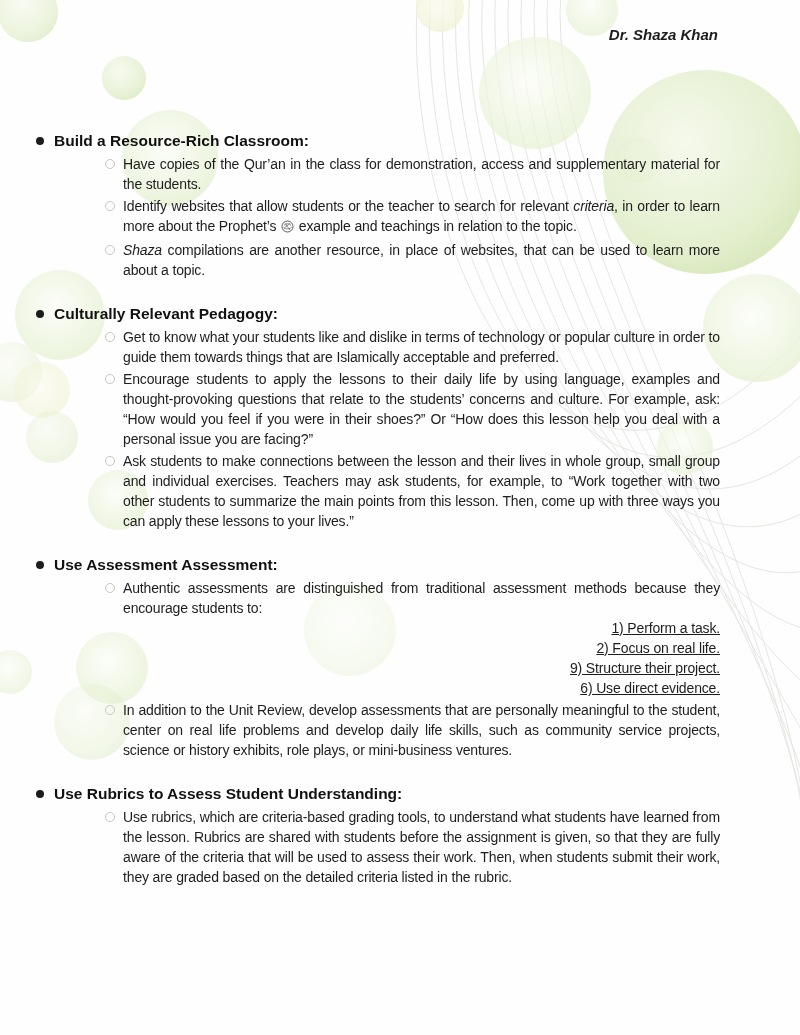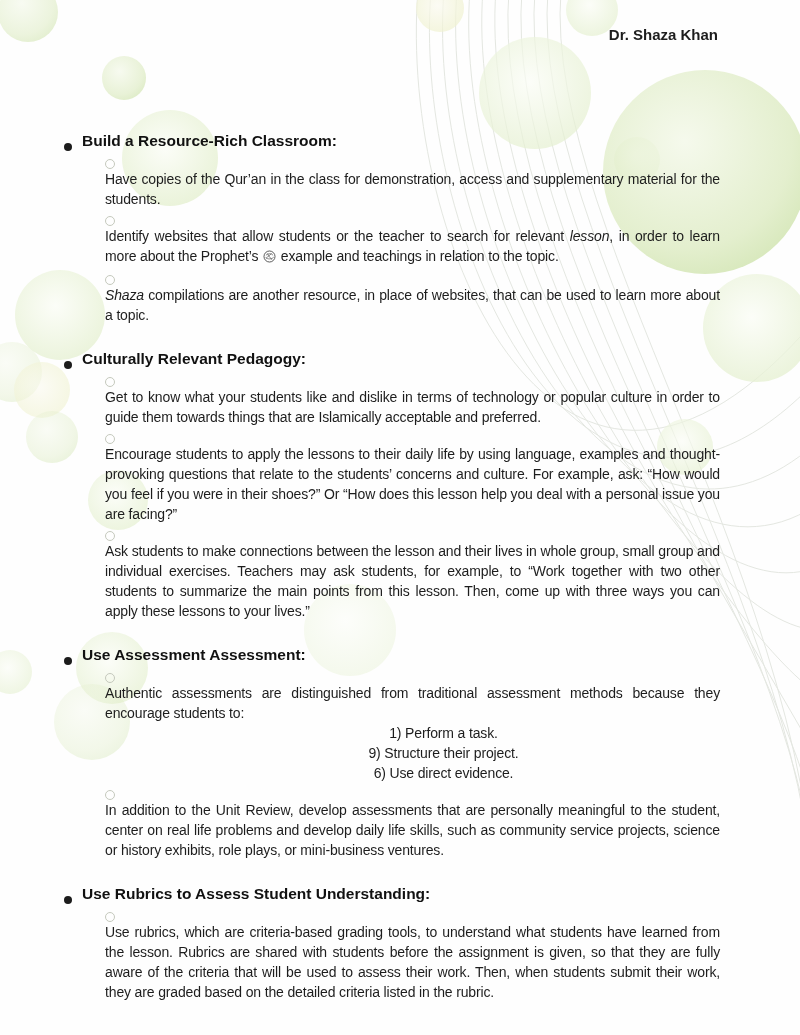--- a/index.html
+++ b/index.html
@@ -10,48 +10,48 @@
     -webkit-font-smoothing:antialiased;
   }
   .page {
     position:relative; width:800px; height:1035px;
     background:#fefefe; overflow:hidden;
   }
   svg.bg { position:absolute; left:0; top:0; width:800px; height:1035px; }
   .content { position:absolute; left:0; top:131px; width:800px; }
 
   .section { margin-bottom:24px; }
-  .h-row { display:flex; align-items:flex-end; padding-left:64px; margin-bottom:3px; }
+  .h-row { display:flex; align-items:center; padding-left:36px; margin-bottom:3px; }
   .b1 {
     flex:none; width:8px; height:8px; border-radius:50%;
     background:#1c1c1c; margin-right:10px;
   }
   .heading {
     font-weight:bold; font-size:15.5px; color:#111111; line-height:20px;
   }
 
-  .item { display:flex; padding-left:105px; padding-right:80px; margin-top:2px;flex-direction:column; }
+  .item { display:flex; padding-left:105px; padding-right:80px; margin-top:2px; }
   .item.gap { }
   .b2 {
     flex:none; width:8px; height:8px; border:1.5px solid #c5c9bd;
     border-radius:50%; margin-right:8px; margin-top:5px; background:transparent;
   }
   .itxt {
     flex:1; font-size:14px; line-height:20px; color:#1d1d1d;
     text-align:justify; letter-spacing:-0.15px;
   }
   .it { font-style:italic; }
-  .sublist { margin-left:62px; text-align:center; }
+  .sublist { margin-left:62px; text-align:right;text-decoration:underline; }
   .subitem { line-height:20px; }
 
   .pbuh { display:inline-block; vertical-align:-2px; margin:0 1px; }
 
   .signature {
     text-align:right; padding-right:82px; margin-top:26px;
-    font-weight:bold; font-size:15px; color:#1d1d1d;
+    font-weight:bold; font-style:italic; font-size:15px; color:#1d1d1d;
   }
 </style>
 </head>
 <body>
 
 <div class="page">
 
   <svg class="bg" viewBox="0 0 800 1035" aria-hidden="true">
     <defs>
       <radialGradient id="gGreen" cx="40%" cy="35%" r="75%">
@@ -112,21 +112,21 @@
         <div class="h-row">
           <span class="b1"></span>
           <span class="heading">Build a Resource-Rich Classroom:</span>
         </div>
         <div class="item">
           <span class="b2"></span>
           <div class="itxt"><span>Have copies of the Qur’an in the class for demonstration, access and supplementary material for the students.</span></div>
         </div>
         <div class="item">
           <span class="b2"></span>
-          <div class="itxt"><span>Identify websites that allow students or the teacher to search for relevant </span><span class="it">lesson</span><span>, in order to learn more about the Prophet’s </span><span class="pbuh"><svg viewBox="0 0 20 20" width="13" height="13">
+          <div class="itxt"><span>Identify websites that allow students or the teacher to search for relevant </span><span class="it">criteria</span><span>, in order to learn more about the Prophet’s </span><span class="pbuh"><svg viewBox="0 0 20 20" width="13" height="13">
                 <path d="M10 1.5c4.7 0 8.5 3.8 8.5 8.5s-3.8 8.5-8.5 8.5S1.5 14.7 1.5 10 5.3 1.5 10 1.5z" fill="none" stroke="#4a4a4a" stroke-width="1.4"></path>
                 <path d="M4.5 8c2.5-3 8.5-3 11 0M4 11.5c3 3 9.5 3 12.5-.5M7 5.5c1 4 5 6.5 6.5 9.5M13 5c-1.5 3-6 5-8.5 8" fill="none" stroke="#4a4a4a" stroke-width="1"></path>
               </svg></span><span> example and teachings in relation to the topic.</span></div>
         </div>
         <div class="item">
           <span class="b2"></span>
           <div class="itxt"><span class="it">Shaza</span><span> compilations are another resource, in place of websites, that can be used to learn more about a topic.</span></div>
         </div>
       </div>
       <div class="section">
@@ -149,20 +149,21 @@
       </div>
       <div class="section">
         <div class="h-row">
           <span class="b1"></span>
           <span class="heading">Use Assessment Assessment:</span>
         </div>
         <div class="item">
           <span class="b2"></span>
           <div class="itxt"><span>Authentic assessments are distinguished from traditional assessment methods because they encourage students to:</span><div class="sublist">
               <div class="subitem">1) Perform a task.</div>
+              <div class="subitem">2) Focus on real life.</div>
               <div class="subitem">9) Structure their project.</div>
               <div class="subitem">6) Use direct evidence.</div>
             </div></div>
         </div>
         <div class="item gap">
           <span class="b2"></span>
           <div class="itxt"><span>In addition to the Unit Review, develop assessments that are personally meaningful to the student, center on real life problems and develop daily life skills, such as community service projects, science or history exhibits, role plays, or mini-business ventures.</span></div>
         </div>
       </div>
       <div class="section">

